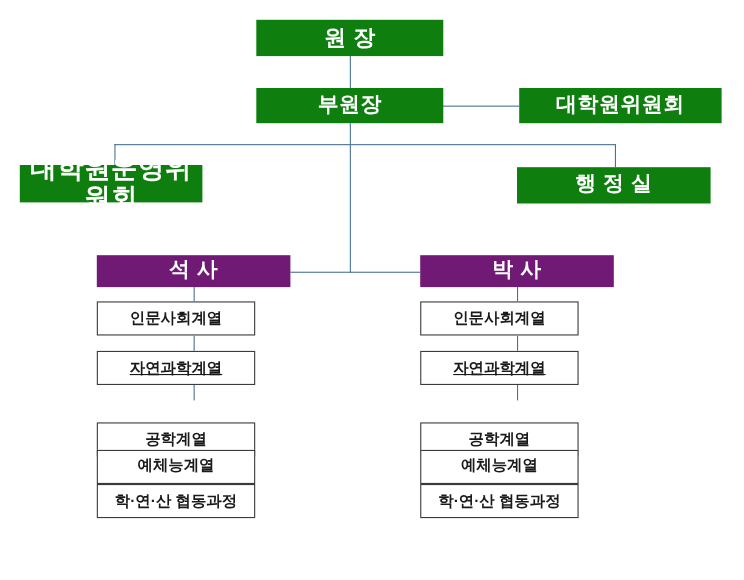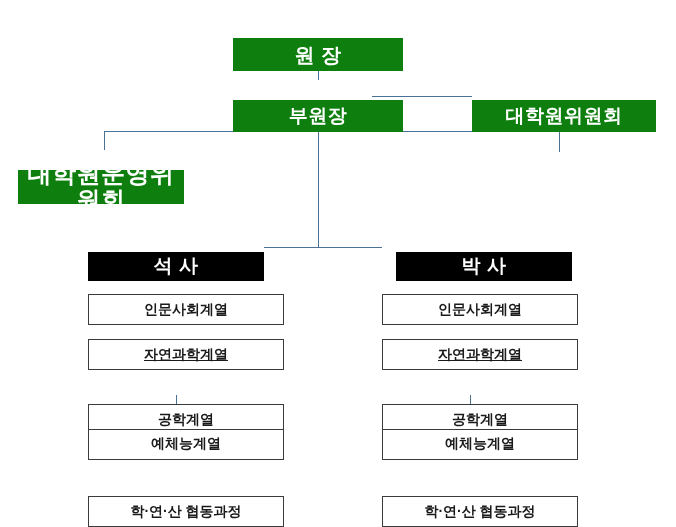--- a/index.html
+++ b/index.html
@@ -21,30 +21,29 @@
   
   .node {
     position: absolute;
     box-sizing: border-box;
     display: flex;
     align-items: center;
     justify-content: center;
     text-align: center;
     line-height: 1.1;
     z-index: 3;
-    margin-top: 20px;
   }
   .node-dark {
     background: #0E7F0E;
     color: #ffffff;
     font-weight: bold;
     letter-spacing: 0.5px;
   }
   .node-light {
-    background: #000000;
+    background: #701a75;
     color: #ffffff;
     font-weight: bold;
     letter-spacing: 0.5px;
     text-align: center;
   }
   .node-plain {
     background: #ffffff;
     color: #1a1a1a;
     border: 1.6px solid #3b3b3b;
     font-weight: bold;
@@ -59,30 +58,30 @@
   .conn-h { height: 1.4px; }
 
   
   #node-director       { left: 233px; top: 18px;  width: 170px; height: 33px; font-size: 20px; }
   #node-vice-director  { left: 233px; top: 80px;  width: 170px; height: 32px; font-size: 19px; }
   #node-grad-committee { left: 472px; top: 80px;  width: 184px; height: 32px; font-size: 19px; }
   #node-steering-committee { left: 18px; top: 150px; width: 166px; height: 34px; font-size: 24px; text-align: center; }
   #node-admin-office   { left: 470px; top: 152px; width: 176px; height: 33px; font-size: 19px; }
 
   #node-master  { left: 88px;  top: 232px; width: 176px; height: 29px; font-size: 19px; }
-  #node-doctor  { left: 396px; top: 232px; width: 176px; height: 29px; font-size: 19px; }
+  #node-doctor  { left: 382px; top: 232px; width: 176px; height: 29px; font-size: 19px; }
 
-  .leaf { width: 196px; height: 31px; font-size: 14px; }
+  .leaf { width: 144px; height: 31px; font-size: 14px; }
   .col-left  { left: 88px; }
   .col-right { left: 382px; }
   .row-0 { top: 274px; }
   .row-1 { top: 319px; text-decoration: underline; }
   .row-2 { top: 384px; }
   .row-3 { top: 409px; font-family: Liberation Mono, monospace; }
-  .row-4 { top: 476px; text-align: right; }
+  .row-4 { top: 440px; text-align: right; }
 </style>
 </head>
 <body>
 
 <div id="chart-canvas">
 
   <div class="conn conn-v" style="left:317.5px; top:51px; height:29px;"></div>
 
   <div class="conn conn-h" style="left:372px; top:95.5px; width:100px;"></div>
 
@@ -109,20 +108,21 @@
   <div class="conn conn-v" style="left:469.5px; top:440px; height:14px;"></div>
 
   <div id="node-director" class="node node-dark">원  장</div>
 
   <div id="node-grad-committee" class="node node-dark">대학원위원회</div>
 
   <div id="node-vice-director" class="node node-dark">부원장</div>
 
   <div id="node-steering-committee" class="node node-dark">대학원운영위원회</div>
 
+  <div id="node-admin-office" class="node node-dark">행 정 실</div>
 
   <div id="node-master" class="node node-light">석  사</div>
 
   <div id="node-doctor" class="node node-light">박  사</div>
 
   <div class="node node-plain leaf col-left row-0">인문사회계열</div>
   <div class="node node-plain leaf col-left row-1">자연과학계열</div>
   <div class="node node-plain leaf col-left row-2">공학계열</div>
   <div class="node node-plain leaf col-left row-3">예체능계열</div>
   <div class="node node-plain leaf col-left row-4">학·연·산 협동과정</div>

